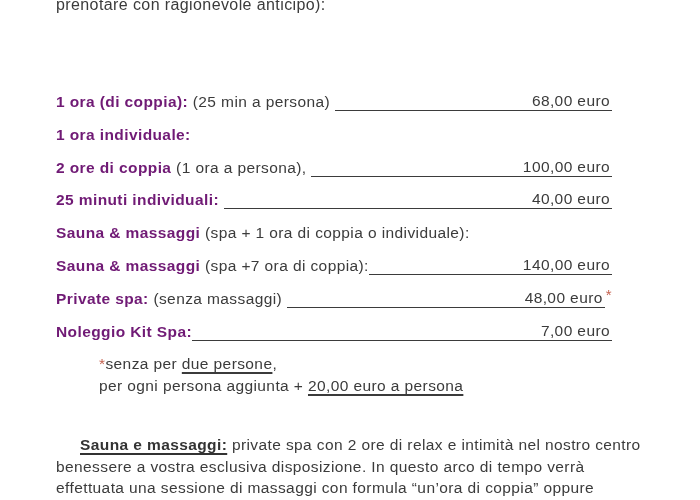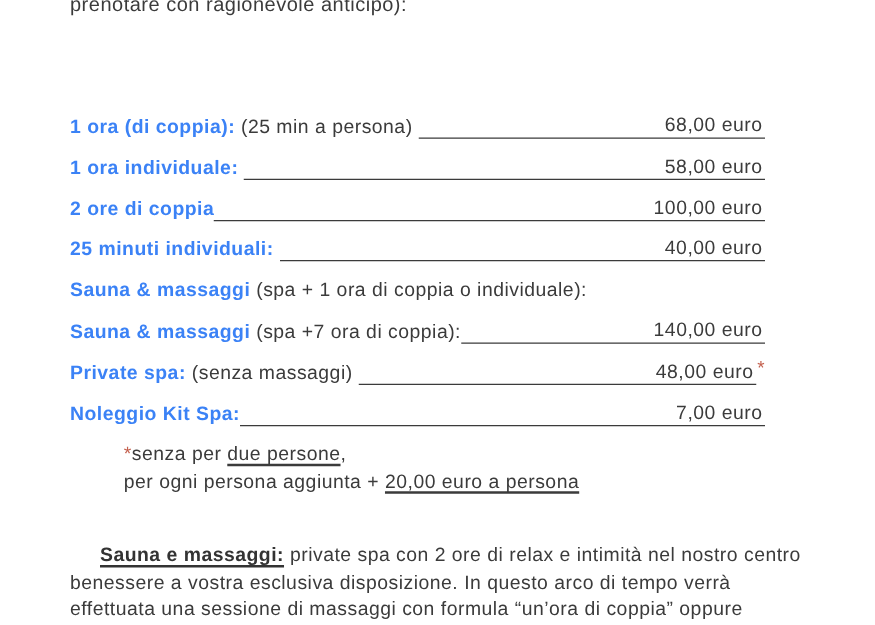--- a/index.html
+++ b/index.html
@@ -32,21 +32,21 @@
     top: 91px;
   }
   .price-row {
     display: flex;
     align-items: flex-end;
     height: 20px;
     margin-bottom: 12.8px;
     font-size: 15.5px;
     white-space: pre;
   }
-  .lbl-bold { font-weight: bold; color: #3b82f6; }
+  .lbl-bold { font-weight: bold; color: #701a75; }
   .lbl-normal { }
   .tail {
     flex: 1;
     display: flex;
     align-items: center;
     border-bottom: 1.8px solid #3b3b3b;
   }
   .fill { flex: 1; }
   .price { padding-left: 4px; padding-right: 2px; }
   .ast {
@@ -88,25 +88,24 @@
 
   <div class="rows">
 
     <div class="price-row">
       <span class="lbl-bold">1 ora (di coppia):</span><span class="lbl-normal"> (25 min a persona) </span>
       <span class="tail"><span class="fill"></span><span class="price">68,00 euro</span></span>
     </div>
 
     <div class="price-row">
       <span class="lbl-bold">1 ora individuale:</span><span class="lbl-normal"> </span>
-      <span class="tail"><span class="fill"></span><span class="price">58,00 euro</span></span>
     </div>
 
     <div class="price-row">
-      <span class="lbl-bold">2 ore di coppia</span>
+      <span class="lbl-bold">2 ore di coppia</span><span class="lbl-normal"> (1 ora a persona), </span>
       <span class="tail"><span class="fill"></span><span class="price">100,00 euro</span></span>
     </div>
 
     <div class="price-row">
       <span class="lbl-bold">25 minuti individuali:</span><span class="lbl-normal"> </span>
       <span class="tail"><span class="fill"></span><span class="price">40,00 euro</span></span>
     </div>
 
     <div class="price-row">
       <span class="lbl-bold">Sauna &amp; massaggi</span><span class="lbl-normal"> (spa + 1 ora di coppia o individuale): </span>

